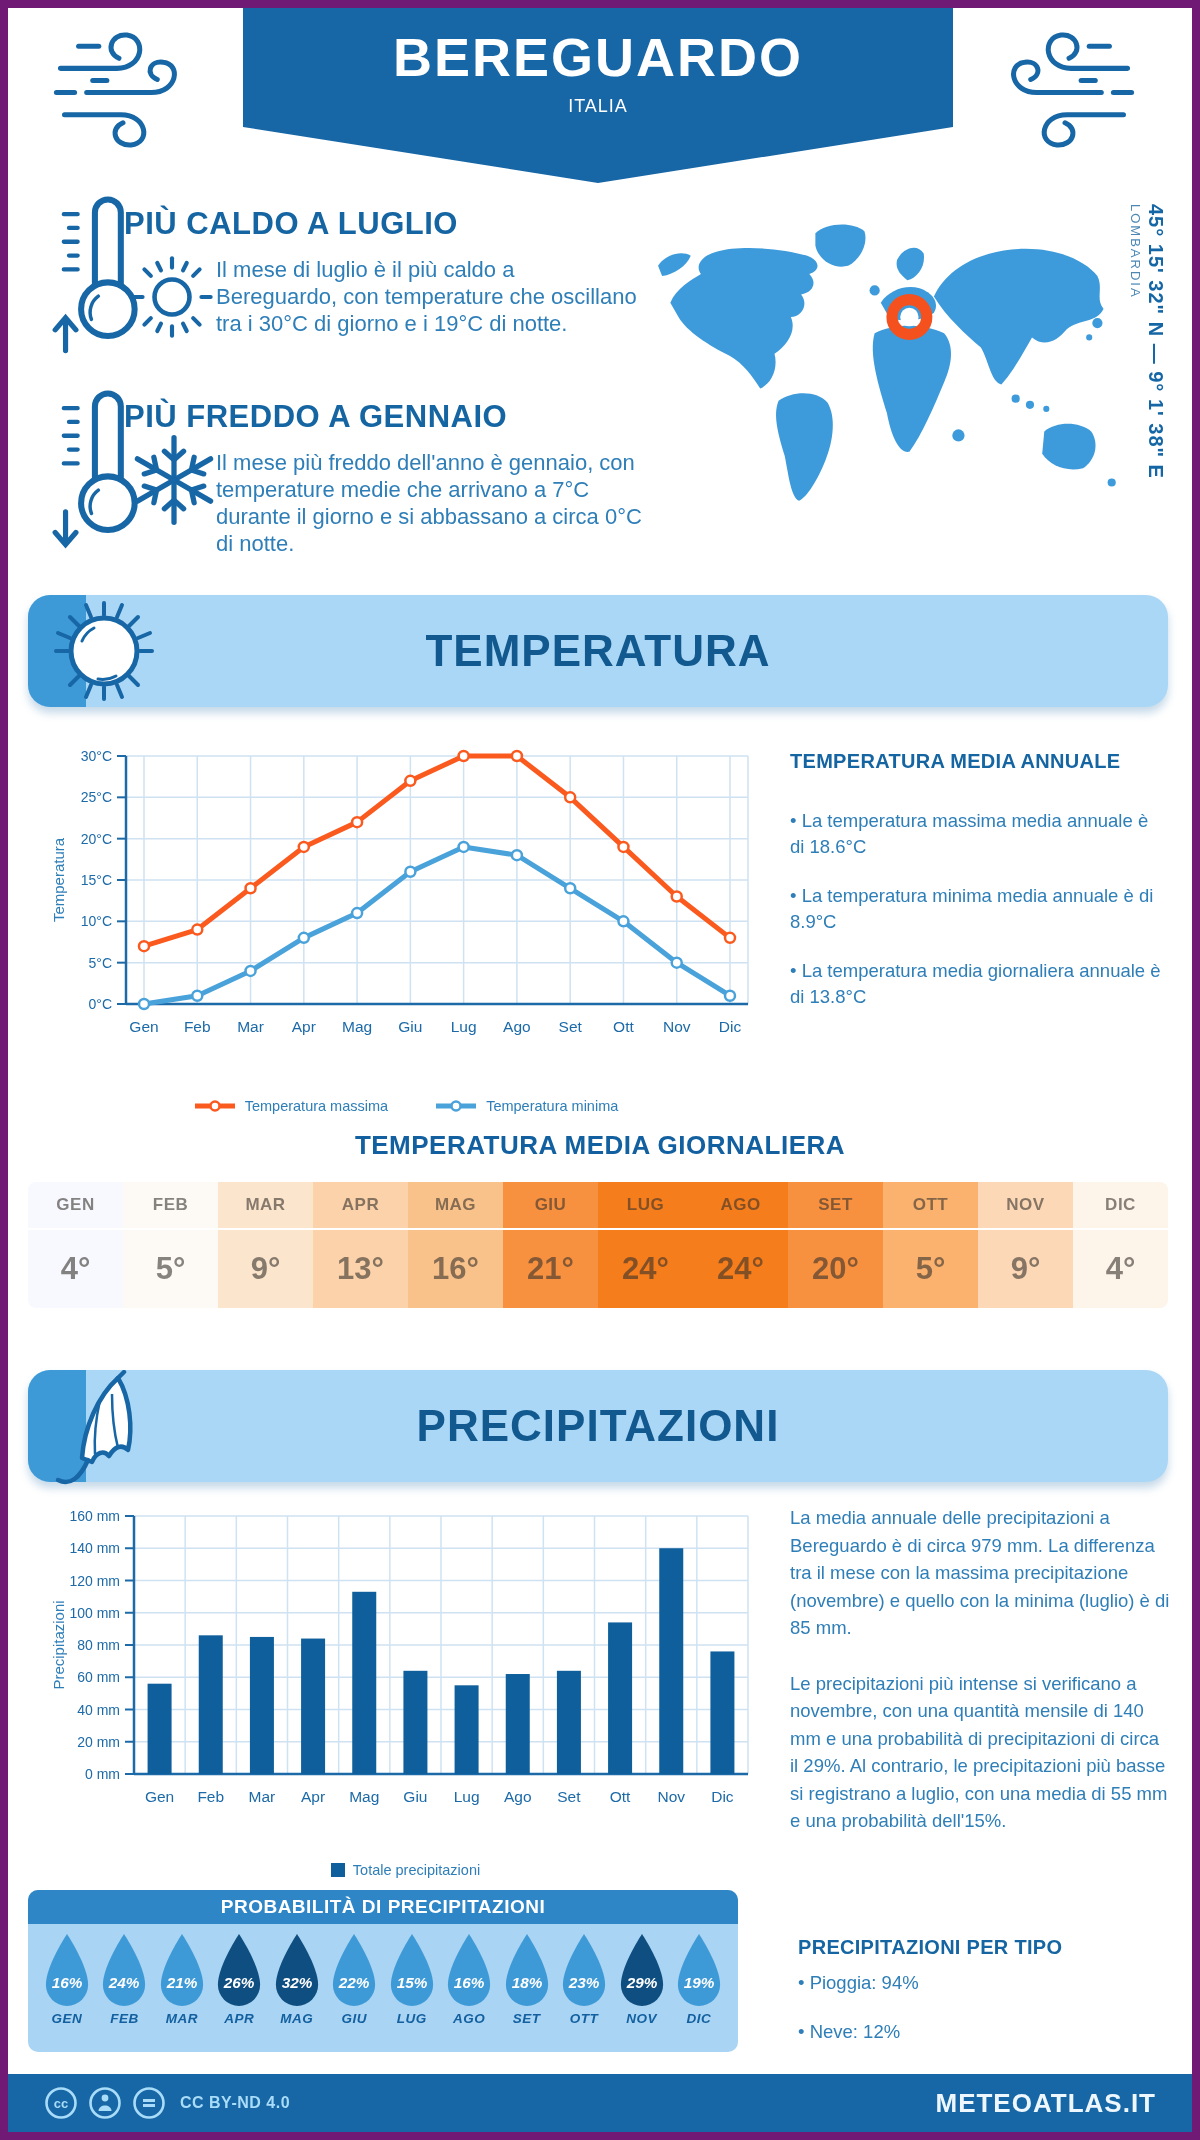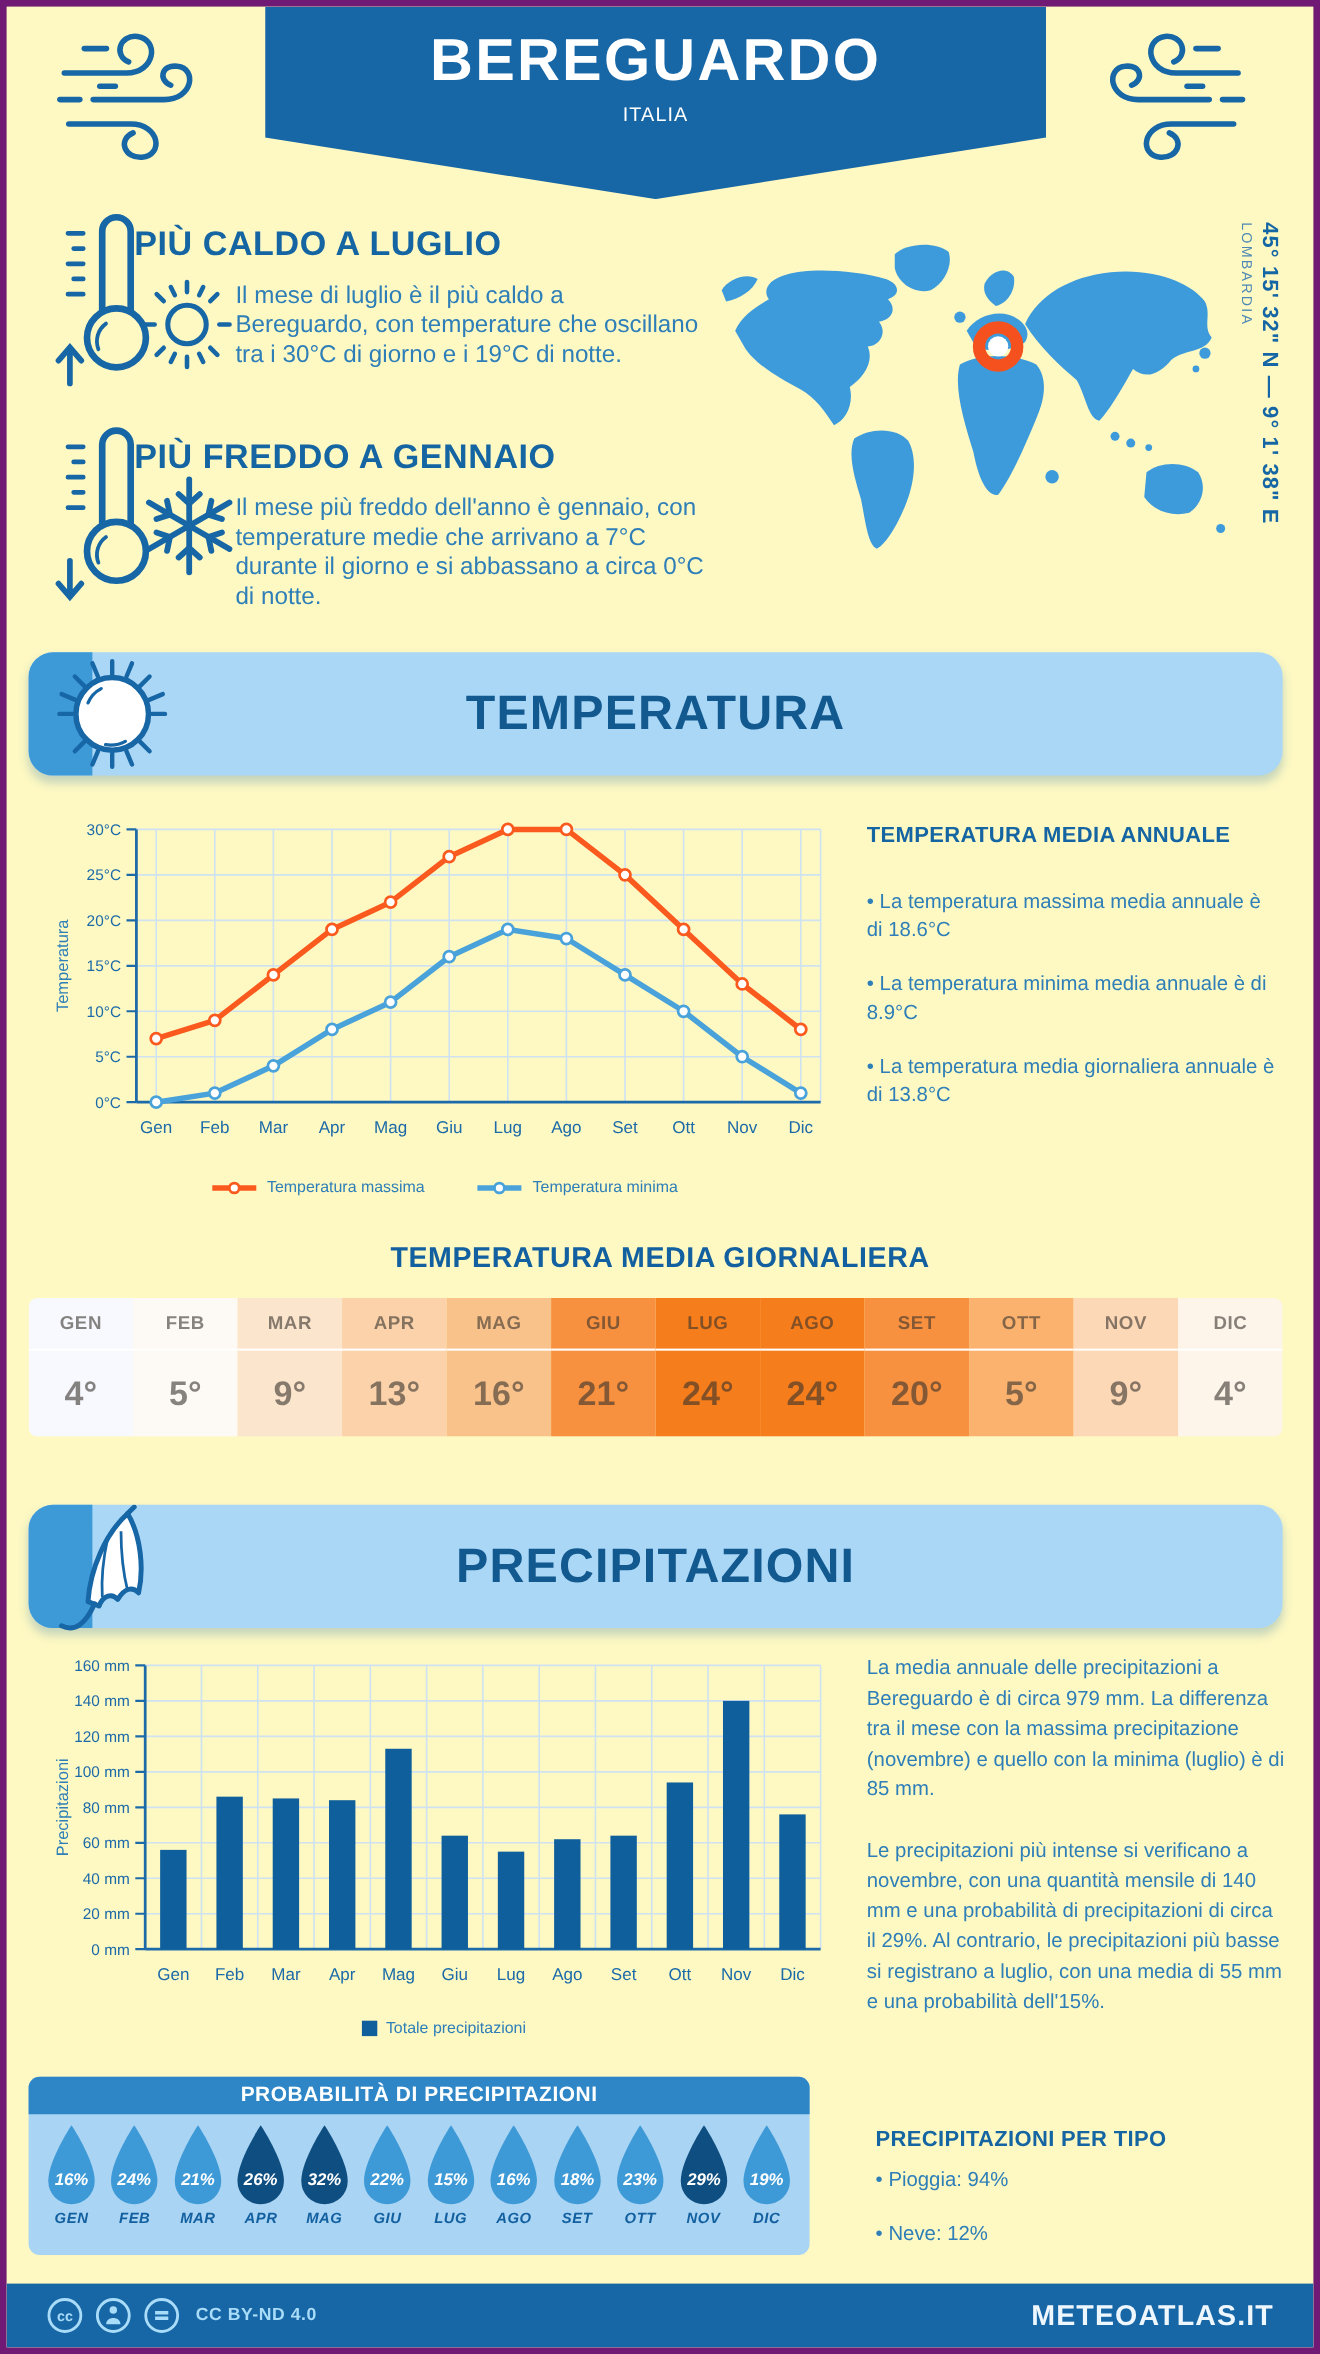--- a/index.html
+++ b/index.html
@@ -1,17 +1,17 @@
 <!DOCTYPE html>
 <html><head>
 <meta charset="utf-8">
 <style>
   html,body{margin:0;padding:0;background:#e8edf2;}
-  #page{width:1200px;height:2140px;position:relative;background:#fef9c3;
-        border:6px solid #701a75;box-sizing:border-box;overflow:hidden;
+  #page{width:1200px;height:2140px;position:relative;background:#ffffff;
+        border:8px solid #701a75;box-sizing:border-box;overflow:hidden;
         font-family:"Liberation Sans",sans-serif;}
   .abs{position:absolute;}
   svg text{font-family:"Liberation Sans",sans-serif;}
 
   
   .banner{left:235px;top:0;width:710px;height:175px;background:#1766a6;
           clip-path:polygon(0 0,100% 0,100% 68%,50% 100%,0 68%);text-align:center;color:#fff;}
   .banner .title{margin-top:18px;font-size:54px;font-weight:bold;letter-spacing:2px;}
   .banner .subtitle{margin-top:8px;font-size:18px;letter-spacing:1px;}
 
@@ -41,21 +41,21 @@
 
   
   .daily-table{left:20px;top:1174px;width:1140px;display:flex;border-radius:8px;overflow:hidden;}
   .daily-col{flex:1;display:flex;flex-direction:column;}
   .daily-m{height:46px;line-height:46px;text-align:center;font-size:17px;font-weight:bold;
            color:rgba(55,50,45,.60);border-bottom:2px solid #fff;letter-spacing:.5px;}
   .daily-v{height:78px;line-height:78px;text-align:center;font-size:31px;font-weight:bold;color:rgba(55,50,45,.60);}
 
   
   .legend-row{display:flex;justify-content:center;gap:46px;align-items:center;}
-  .legend-item{display:flex;align-items:center;gap:8px;font-size:14.5px;color:#2e7eb8;}
+  .legend-item{display:flex;align-items:center;gap:8px;font-size:14.5px;color:#2e7eb8;margin-top:24px;}
   .legend-sq{width:14px;height:14px;display:inline-block;}
 
   
   .prob-panel{left:20px;top:1882px;width:710px;height:162px;background:#a9d4f3;border-radius:10px;}
   .prob-head{height:34px;line-height:34px;background:#2e86c7;border-radius:10px 10px 0 0;text-align:center;
              color:#fff;font-weight:bold;font-size:19px;letter-spacing:.5px;}
   .drops{display:flex;justify-content:space-between;padding:8px 14px 0 14px;}
   .drop-cell{display:flex;flex-direction:column;align-items:center;width:50px;font-style:italic;}
   .drop-month{margin-top:3px;font-size:13.5px;font-weight:bold;color:#1360a0;letter-spacing:.5px;}
 

